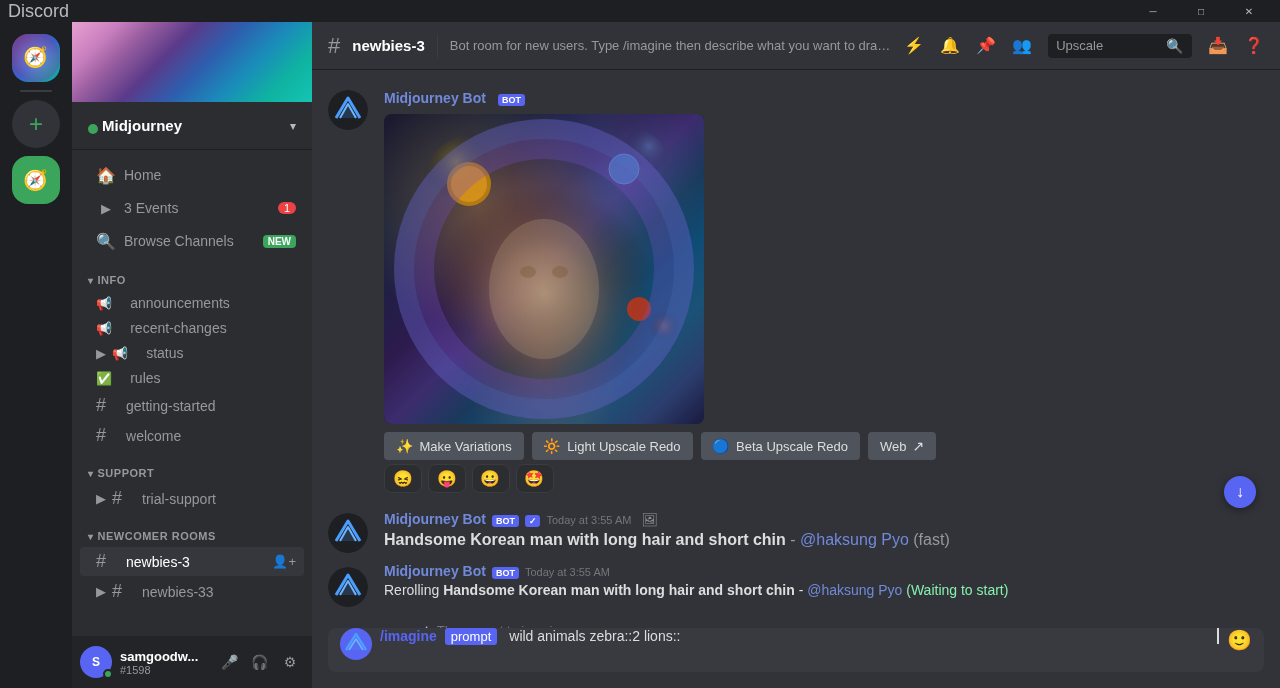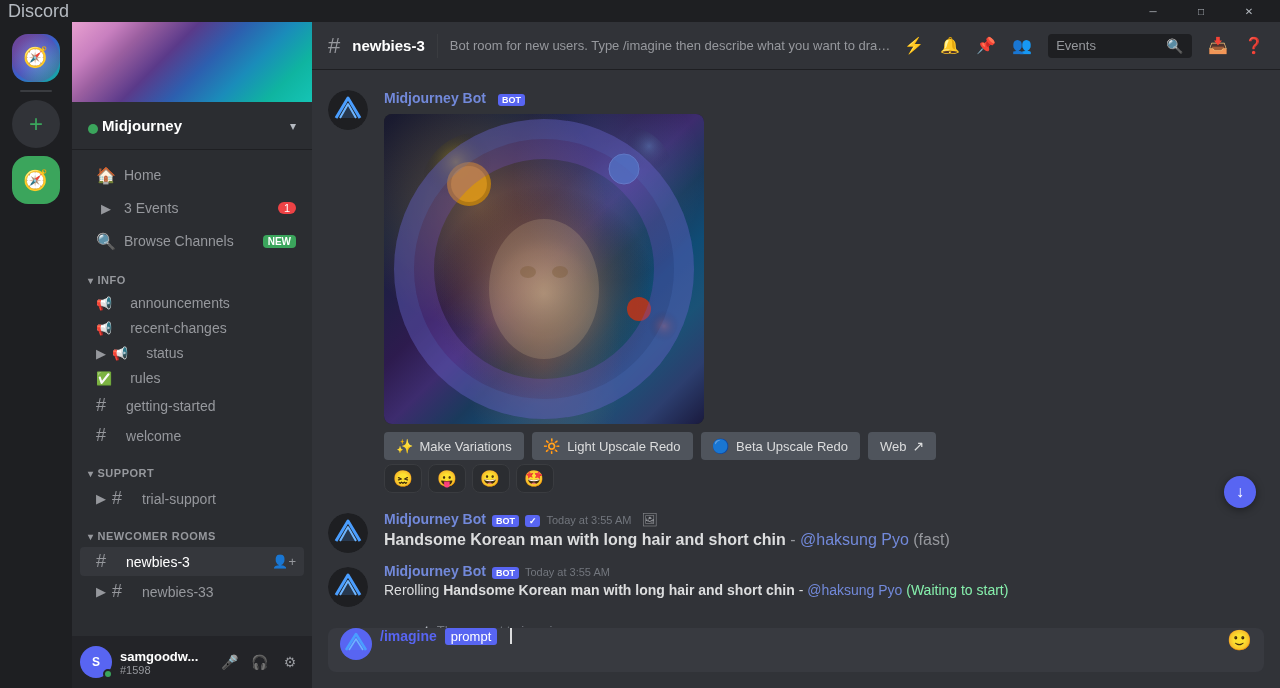--- a/index.html
+++ b/index.html
@@ -335,21 +335,21 @@
       <span class="channel-header-hash">#</span>
       <span class="channel-header-name">newbies-3</span>
       <div class="header-divider"></div>
       <span class="channel-header-desc">Bot room for new users. Type /imagine then describe what you want to draw. S...</span>
       <div class="header-actions">
         <span class="header-btn" style="font-size:16px;">⚡</span>
         <span class="header-btn" style="font-size:16px;">🔔</span>
         <span class="header-btn" style="font-size:16px;">📌</span>
         <span class="header-btn" style="font-size:16px;">👥</span>
         <div class="search-box">
-          <span class="search-placeholder">Events</span>
+          <span class="search-placeholder">Upscale</span>
           <span class="search-icon">🔍</span>
         </div>
         <span class="header-btn" style="font-size:16px;">📥</span>
         <span class="header-btn" style="font-size:16px;">❓</span>
       </div>
     </div>
 
     <div class="messages-area">
 
       <div class="message-group">
@@ -507,18 +507,19 @@
     <div class="input-area">
       <div class="input-box">
         <div class="input-avatar">
           <svg width="28" height="28" viewBox="0 0 28 28">
             <path d="M4 20 L14 4 L24 20" stroke="#4a9eff" stroke-width="2.5" fill="none" stroke-linejoin="round"></path>
             <path d="M7 20 L14 9 L21 20" stroke="#6eb5ff" stroke-width="1.5" fill="rgba(74,158,255,0.15)" stroke-linejoin="round"></path>
           </svg>
         </div>
         <span class="input-command">/imagine</span>
         <span class="input-keyword">prompt</span>
+        <span style="color:#dcddde;font-size:14px;flex:1;">wild animals zebra::2 lions::</span>
         <span style="display:inline-block;width:2px;height:16px;background:#dcddde;margin-left:1px;"></span>
         <span class="input-emoji">🙂</span>
       </div>
     </div>
   </div>
 </div>
 
 </body></html>

